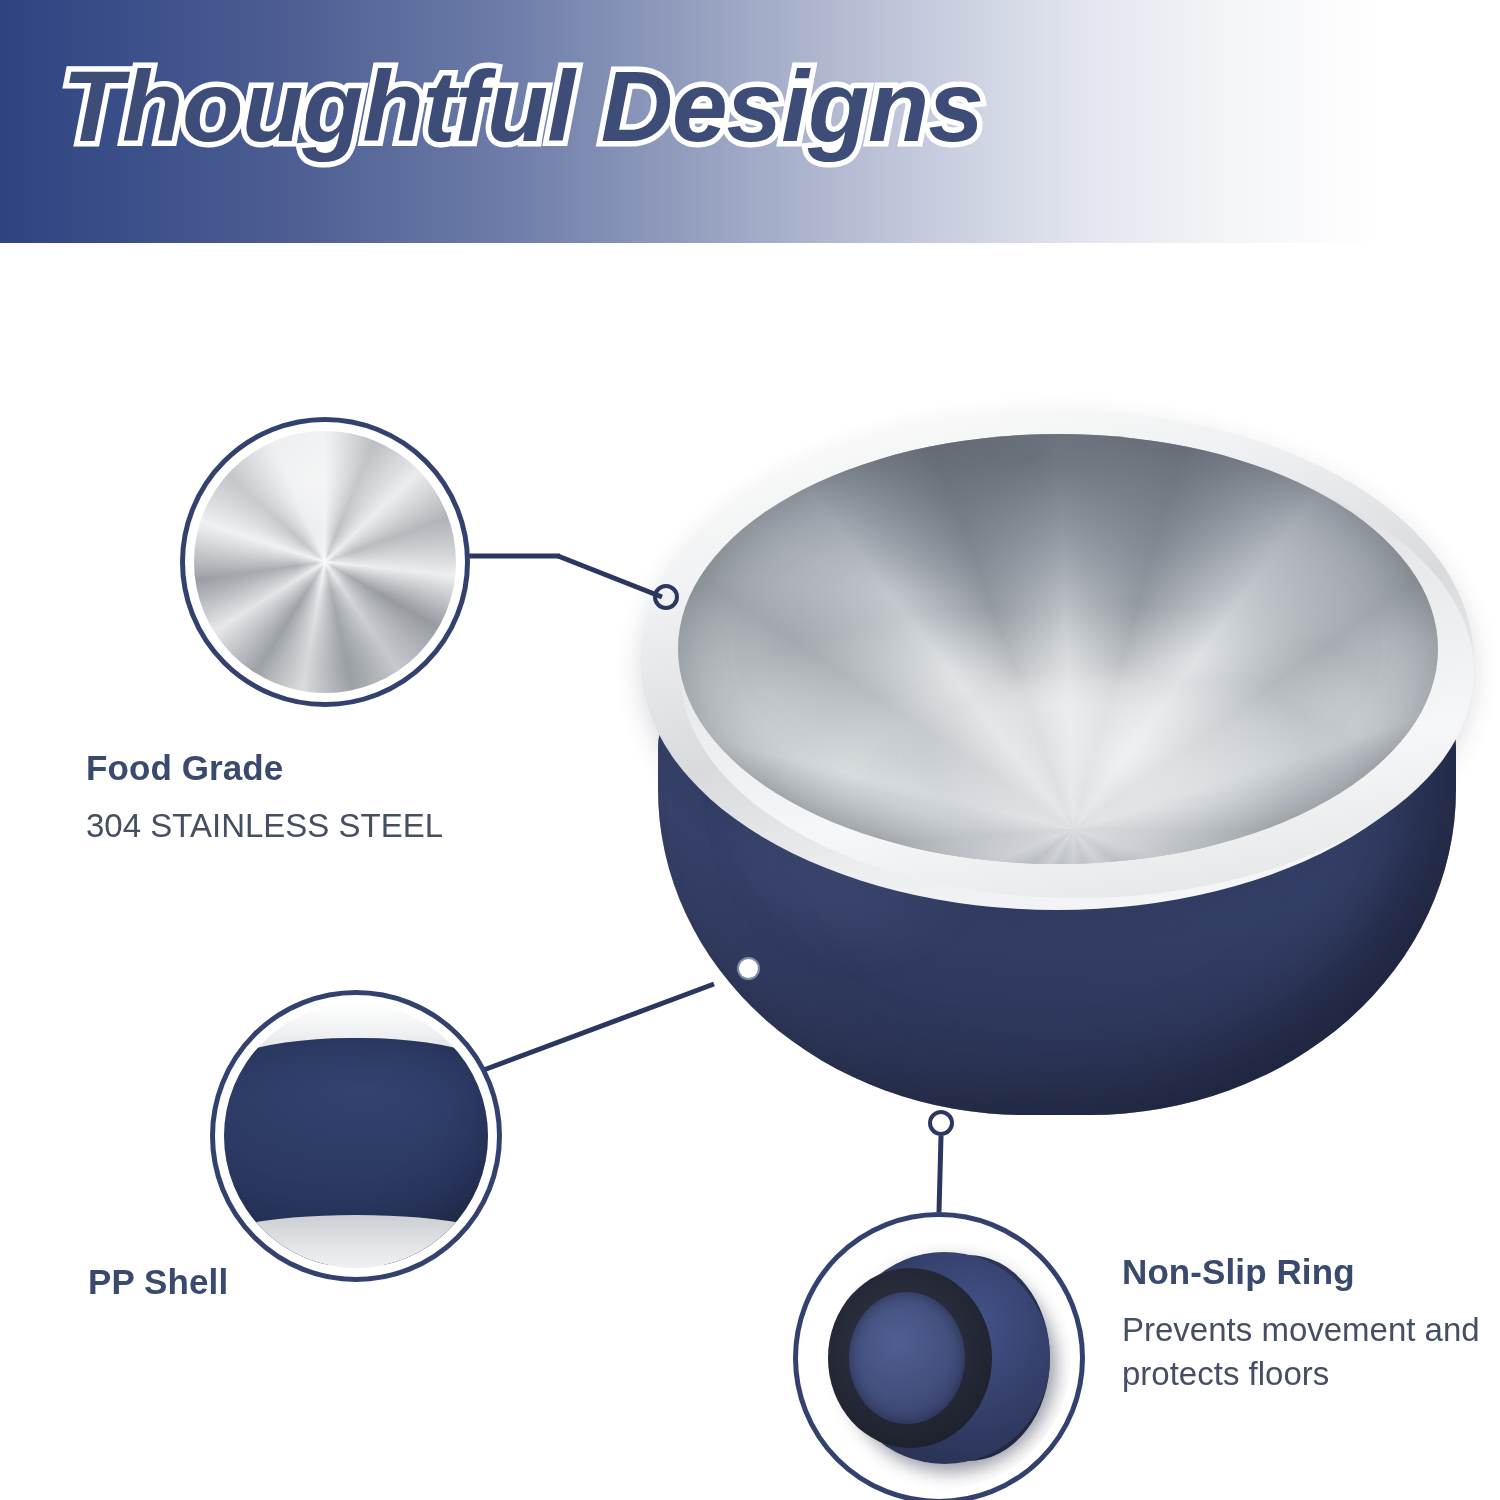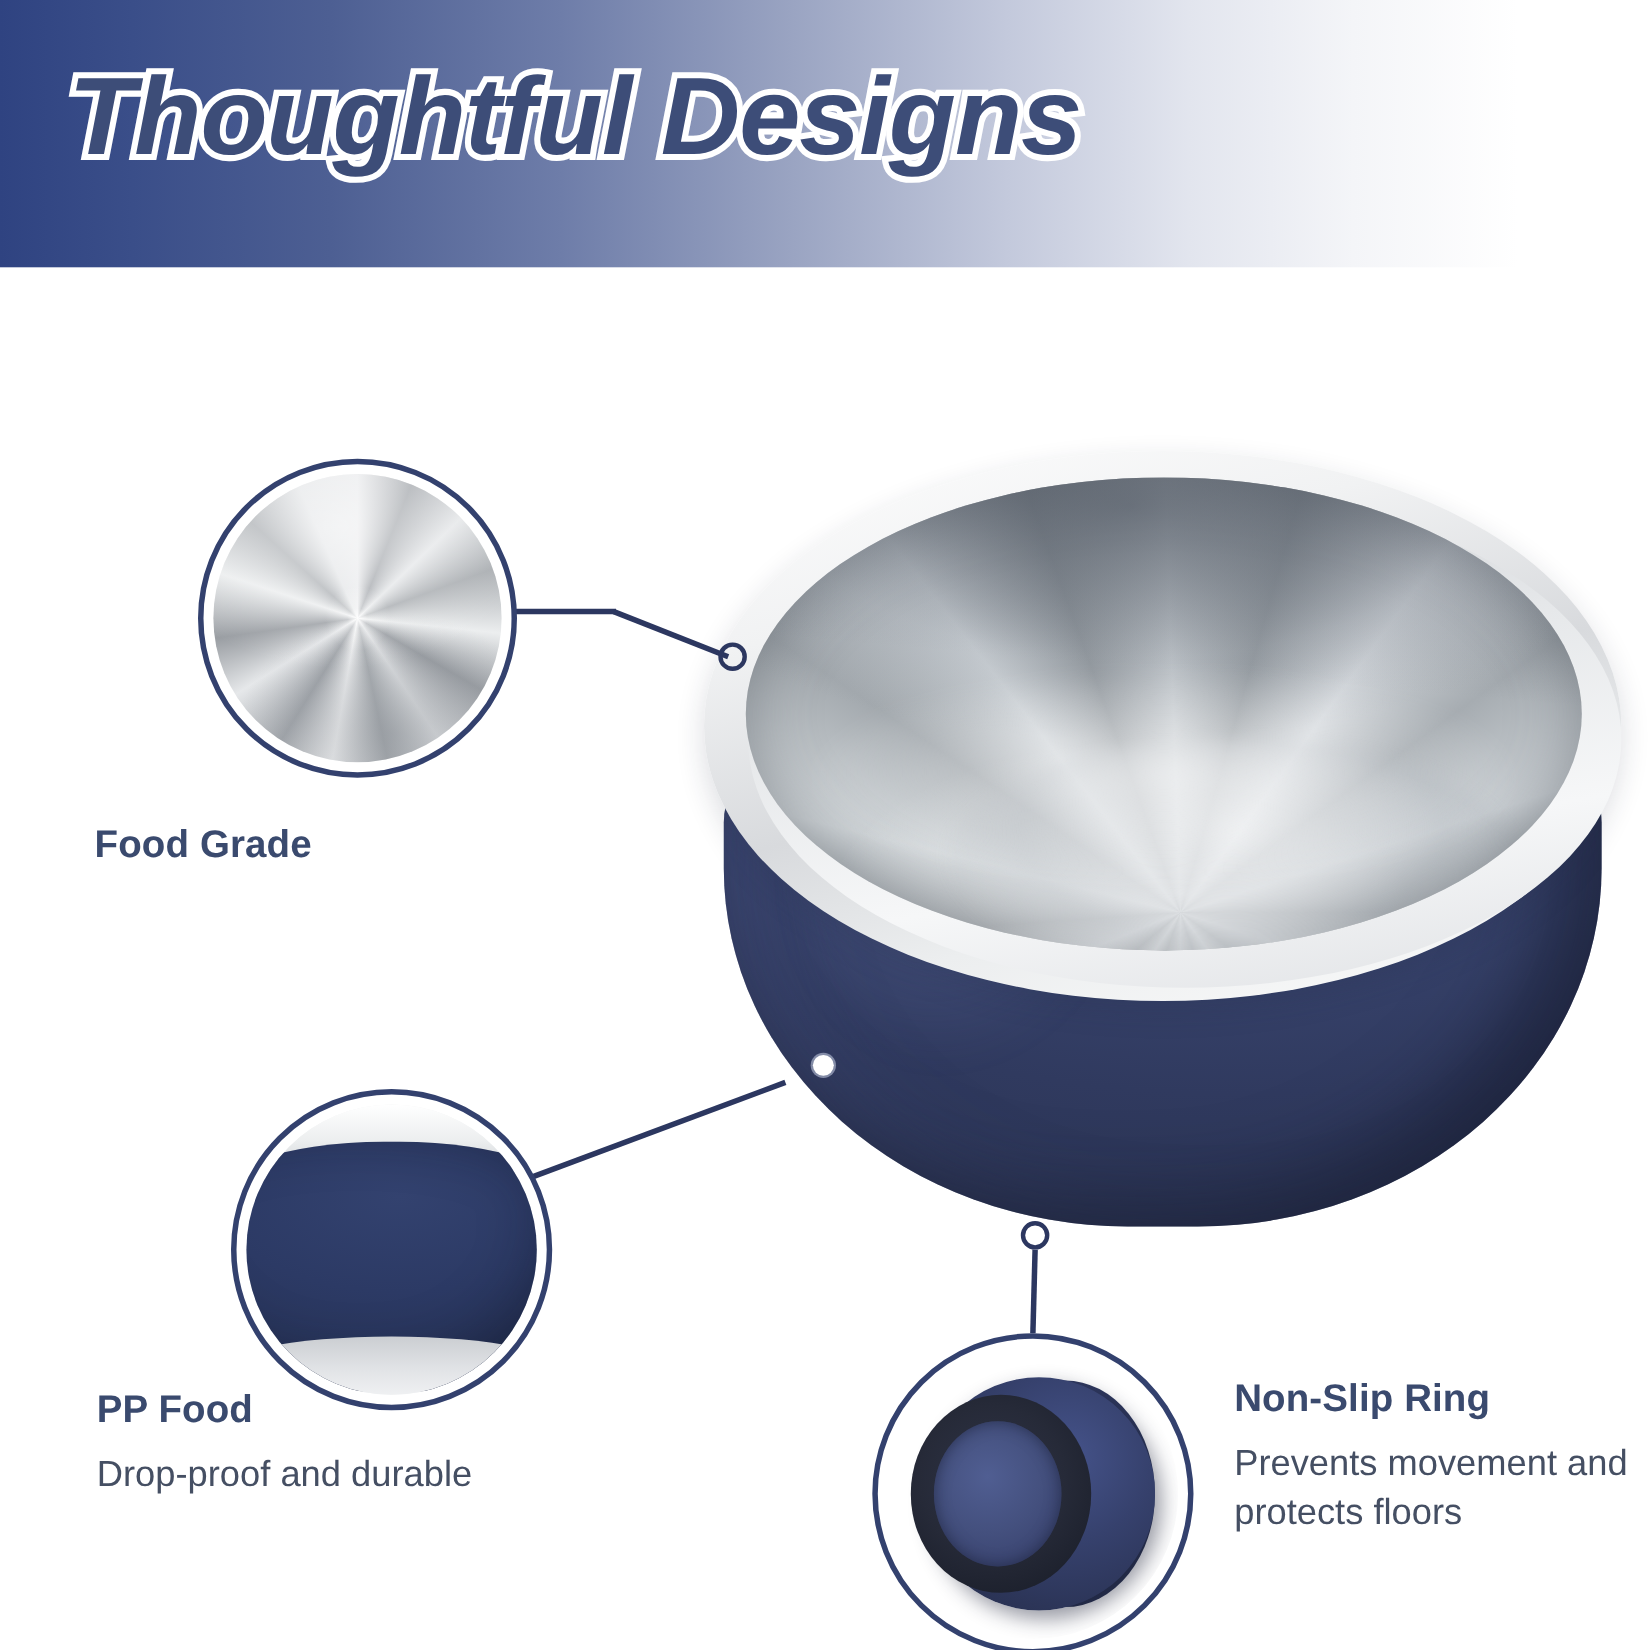--- a/index.html
+++ b/index.html
@@ -362,25 +362,25 @@
     <div class="callout-inner">
       <div class="ring-side"></div>
       <div class="ring-body"></div>
       <div class="ring-rubber"></div>
       <div class="ring-center"></div>
     </div>
   </div>
 
   <div id="text-food" class="feature-text">
     <p class="feature-title">Food Grade</p>
+    <p class="feature-desc">304 STAINLESS STEEL</p>
   </div>
 
   <div id="text-pp" class="feature-text">
-    <p class="feature-title">PP Food</p>
-    <p class="feature-desc">Drop-proof and durable</p>
+    <p class="feature-title">PP Shell</p>
   </div>
 
   <div id="text-ring" class="feature-text">
     <p class="feature-title">Non-Slip Ring</p>
     <p class="feature-desc">Prevents movement and protects floors</p>
   </div>
 
 </div>
 
 </body></html>

